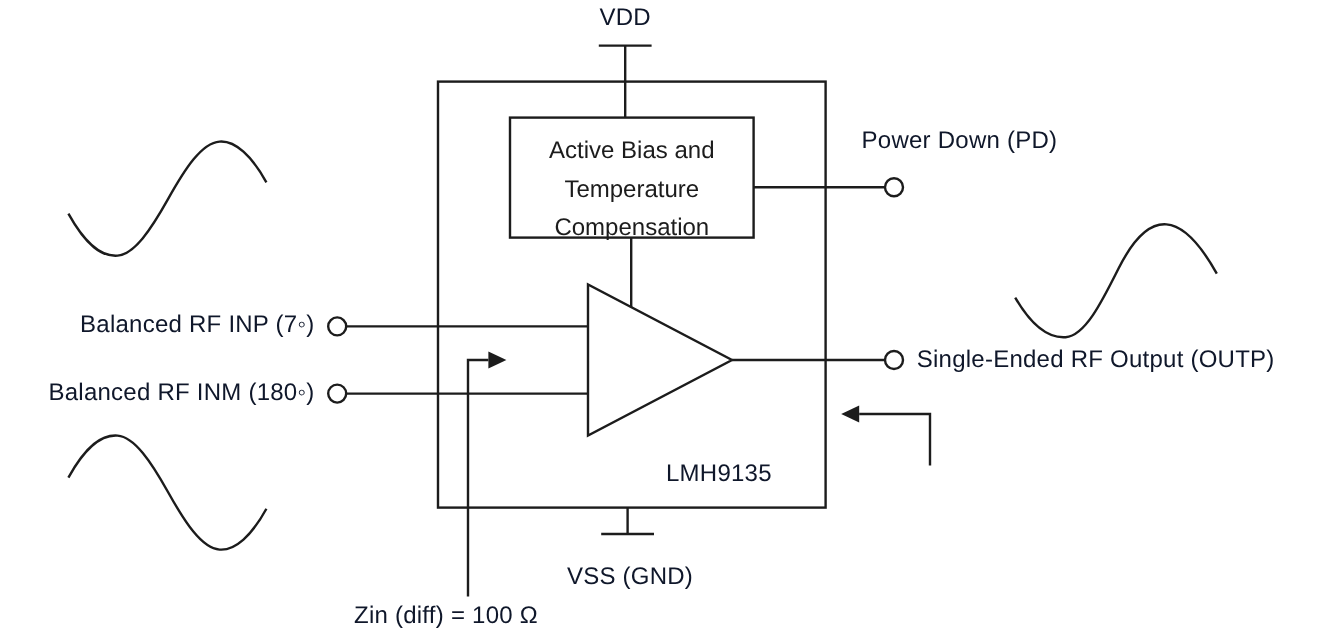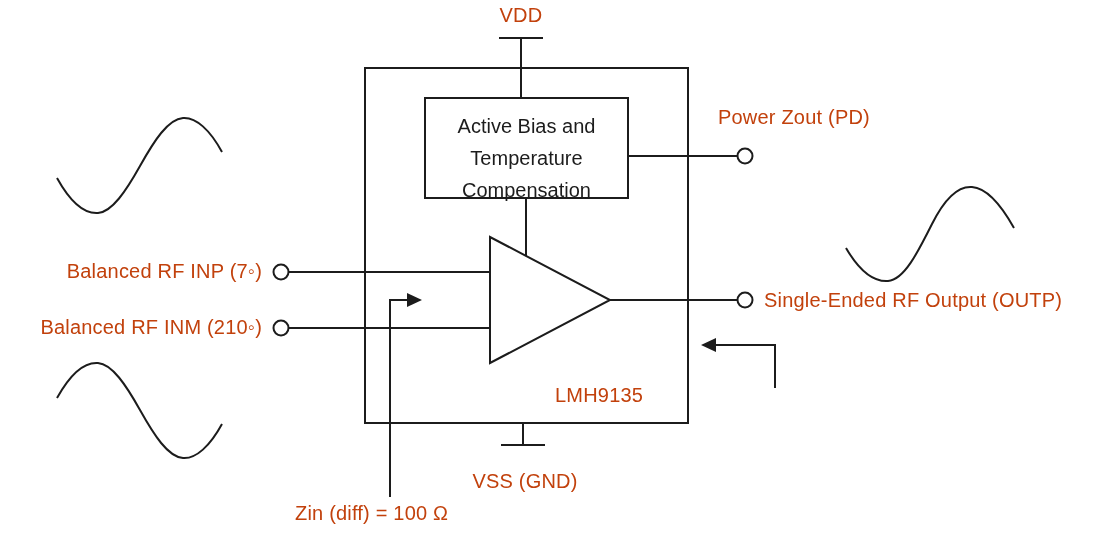--- a/index.html
+++ b/index.html
@@ -10,21 +10,21 @@
     width:1100px;
     height:533px;
     background:#ffffff;
     overflow:hidden;
   }
   .stage svg { position:absolute; left:0; top:0; }
   .lbl {
     position:absolute;
     font-size:20px;
     line-height:22px;
-    color:#c2410c;
+    color:#0f172a;
     white-space:nowrap;
     letter-spacing:0.2px;
   }
   .bias-wrap {
     position:absolute;
     display:flex;
     align-items:center;
     justify-content:center;
     text-align:center;
     font-size:20px;
@@ -75,25 +75,25 @@
     <path d="M57,398 C72,371 85,362 98,363 C112,364 126,385 140,410 C154,435 168,457 183,458 C196,459 210,446 222,424"></path>
     <path d="M846,248 C860,272 874,282 888,281 C904,280 918,252 932,224 C946,196 960,186 972,187 C986,188 1000,203 1014,228"></path>
   </svg>
 
   <div class="lbl" style="left:486px; top:4px; width:70px; text-align:center;">VDD</div>
 
   <div class="bias-wrap" style="left:425px; top:98px; width:203px; height:120px;">
     <span>Active Bias and Temperature Compensation</span>
   </div>
 
-  <div class="lbl" style="left:718px; top:106px;">Power Zout (PD)</div>
+  <div class="lbl" style="left:718px; top:106px;">Power Down (PD)</div>
 
   <div class="lbl" style="left:20px; top:260px; width:242px; text-align:right;">Balanced RF INP (7◦)</div>
 
-  <div class="lbl" style="left:10px; top:316px; width:252px; text-align:right;">Balanced RF INM (210◦)</div>
+  <div class="lbl" style="left:10px; top:316px; width:252px; text-align:right;">Balanced RF INM (180◦)</div>
 
   <div class="lbl" style="left:764px; top:289px;">Single-Ended RF Output (OUTP)</div>
 
   <div class="lbl" style="left:555px; top:384px;">LMH9135</div>
 
   <div class="lbl" style="left:455px; top:453px; width:140px; text-align:center;margin-top:17px;">VSS (GND)</div>
 
   <div class="lbl" style="left:295px; top:502px;">Zin (diff) = 100 Ω</div>
 
 

